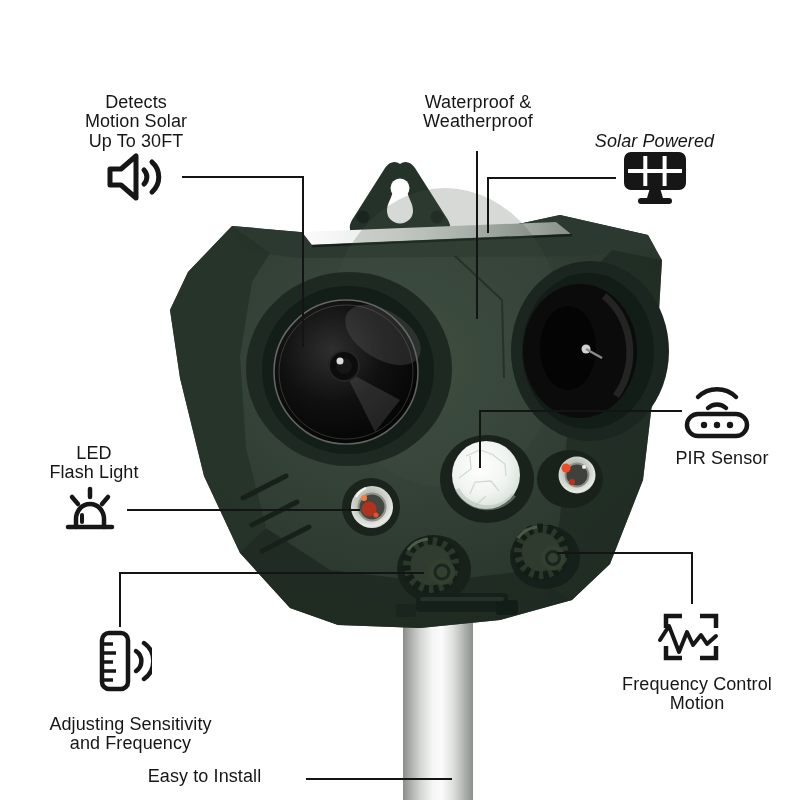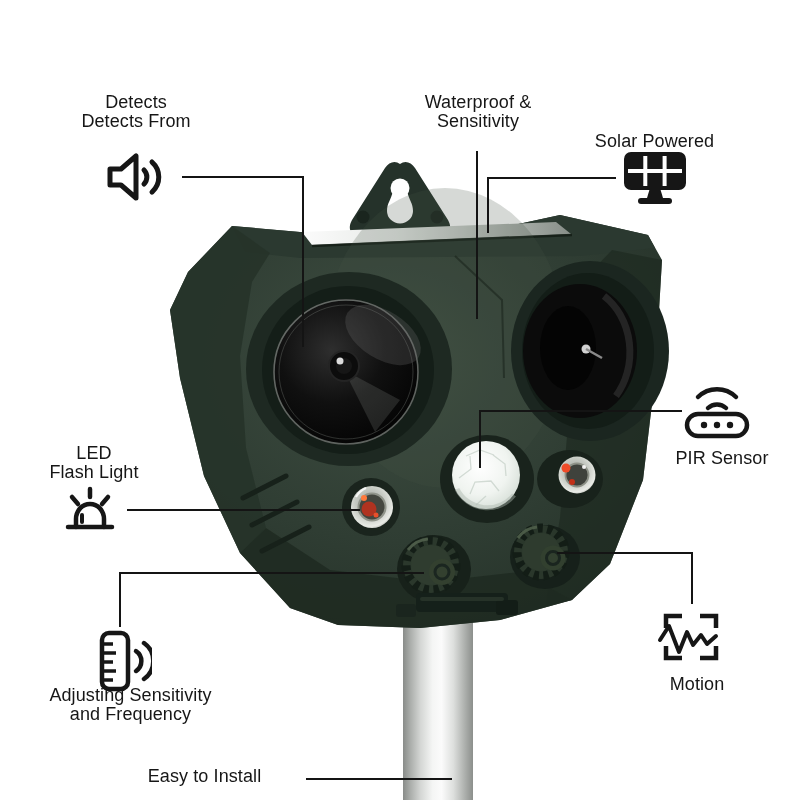--- a/index.html
+++ b/index.html
@@ -177,36 +177,37 @@
       <path class="cline" d="M127,462 H360"></path>
       <path class="cline" d="M480,420 V363 H682"></path>
       <path class="cline" d="M424,525 H120 V579"></path>
       <path class="cline" d="M557,505 H692 V556"></path>
       <path class="cline" d="M306,731 H452"></path>
     </g>
   </svg>
 
   <div class="callout" style="left:56px;top:45px;width:160px;">
     <span class="cl-line">Detects</span>
-    <span class="cl-line">Detects From</span>
+    <span class="cl-line">Motion Solar</span>
+    <span class="cl-line">Up To 30FT</span>
   </div>
   <div class="icon-box" style="left:104px;top:102px;">
     <svg width="76" height="54" viewBox="0 0 76 54">
       <path d="M6,19 h11 l15,-13 v42 l-15,-13 H6 z" fill="none" stroke="currentColor" stroke-width="5" stroke-linejoin="round"></path>
       <path d="M40,20 a10,10 0 0,1 0,14" fill="none" stroke="currentColor" stroke-width="5" stroke-linecap="round"></path>
       <path d="M48,12 a20,20 0 0,1 0,30" fill="none" stroke="currentColor" stroke-width="5" stroke-linecap="round"></path>
     </svg>
   </div>
 
   <div class="callout" style="left:398px;top:45px;width:160px;">
     <span class="cl-line">Waterproof &amp;</span>
-    <span class="cl-line">Sensitivity</span>
-  </div>
-
-  <div class="callout" style="left:572px;top:84px;width:165px;">
+    <span class="cl-line">Weatherproof</span>
+  </div>
+
+  <div class="callout" style="left:572px;top:84px;width:165px;font-style:italic;">
     <span class="cl-line">Solar Powered</span>
   </div>
   <div class="icon-box" style="left:620px;top:102px;">
     <svg width="70" height="58" viewBox="0 0 70 58">
       <rect x="6" y="4" width="58" height="34" rx="5" fill="currentColor"></rect>
       <path d="M25.3,4 V38 M44.6,4 V38 M6,21 H64" stroke="#ffffff" stroke-width="4"></path>
       <rect x="6" y="4" width="58" height="34" rx="5" fill="none" stroke="currentColor" stroke-width="4"></rect>
       <path d="M30,38 h10 l3,10 h-16 z" fill="currentColor"></path>
       <rect x="18" y="48" width="34" height="6" rx="3" fill="currentColor"></rect>
     </svg>
@@ -240,32 +241,33 @@
   </div>
 
   <div class="icon-box" style="left:94px;top:581px;">
     <svg width="58" height="64" viewBox="0 0 58 64">
       <rect x="8" y="4" width="26" height="56" rx="7" fill="none" stroke="currentColor" stroke-width="4.5"></rect>
       <path d="M10,15 h9 M10,24 h12 M10,33 h9 M10,42 h12 M10,51 h9" stroke="currentColor" stroke-width="3.5"></path>
       <path d="M42,22 a12,12 0 0,1 0,20" fill="none" stroke="currentColor" stroke-width="4.5" stroke-linecap="round"></path>
       <path d="M50,14 a22,22 0 0,1 0,36" fill="none" stroke="currentColor" stroke-width="4.5" stroke-linecap="round"></path>
     </svg>
   </div>
-  <div class="callout" style="left:33px;top:638px;width:195px;">
+  <div class="callout" style="left:33px;top:667px;width:195px;">
     <span class="cl-line">Adjusting Sensitivity</span>
     <span class="cl-line">and Frequency</span>
   </div>
 
   <div class="icon-box" style="left:656px;top:558px;">
     <svg width="70" height="62" viewBox="0 0 70 62">
       <path d="M10,22 V10 H26 M44,10 H60 V22 M60,40 V52 H44 M26,52 H10 V40" fill="none" stroke="currentColor" stroke-width="4.5"></path>
       <path d="M4,34 L13,20 L23,46 L31,26 L37,39 L45,29 L51,38 L60,30" fill="none" stroke="currentColor" stroke-width="4" stroke-linejoin="round" stroke-linecap="round"></path>
     </svg>
   </div>
   <div class="callout" style="left:607px;top:627px;width:180px;">
+    <span class="cl-line">Frequency Control</span>
     <span class="cl-line">Motion</span>
   </div>
 
   <div class="callout" style="left:132px;top:719px;width:145px;">
     <span class="cl-line">Easy to Install</span>
   </div>
 
 </div>
 
 </body></html>

